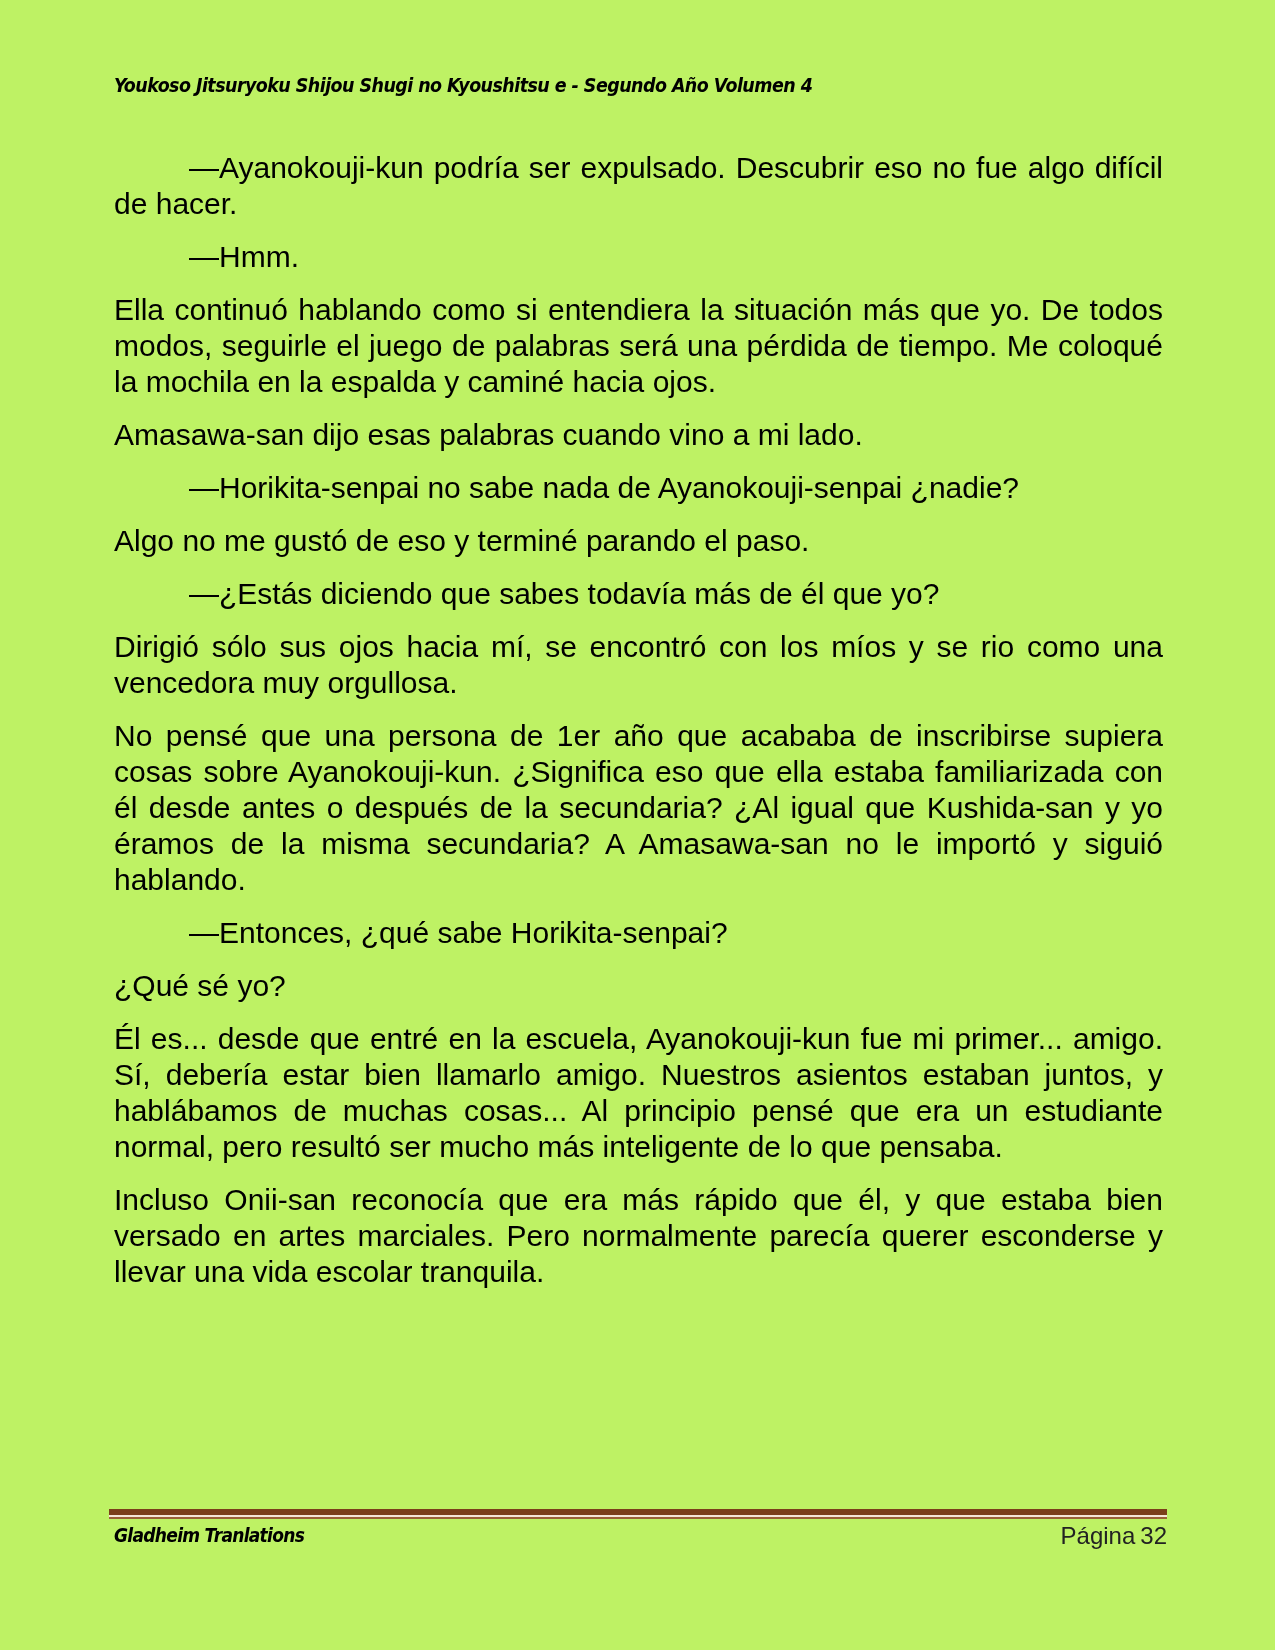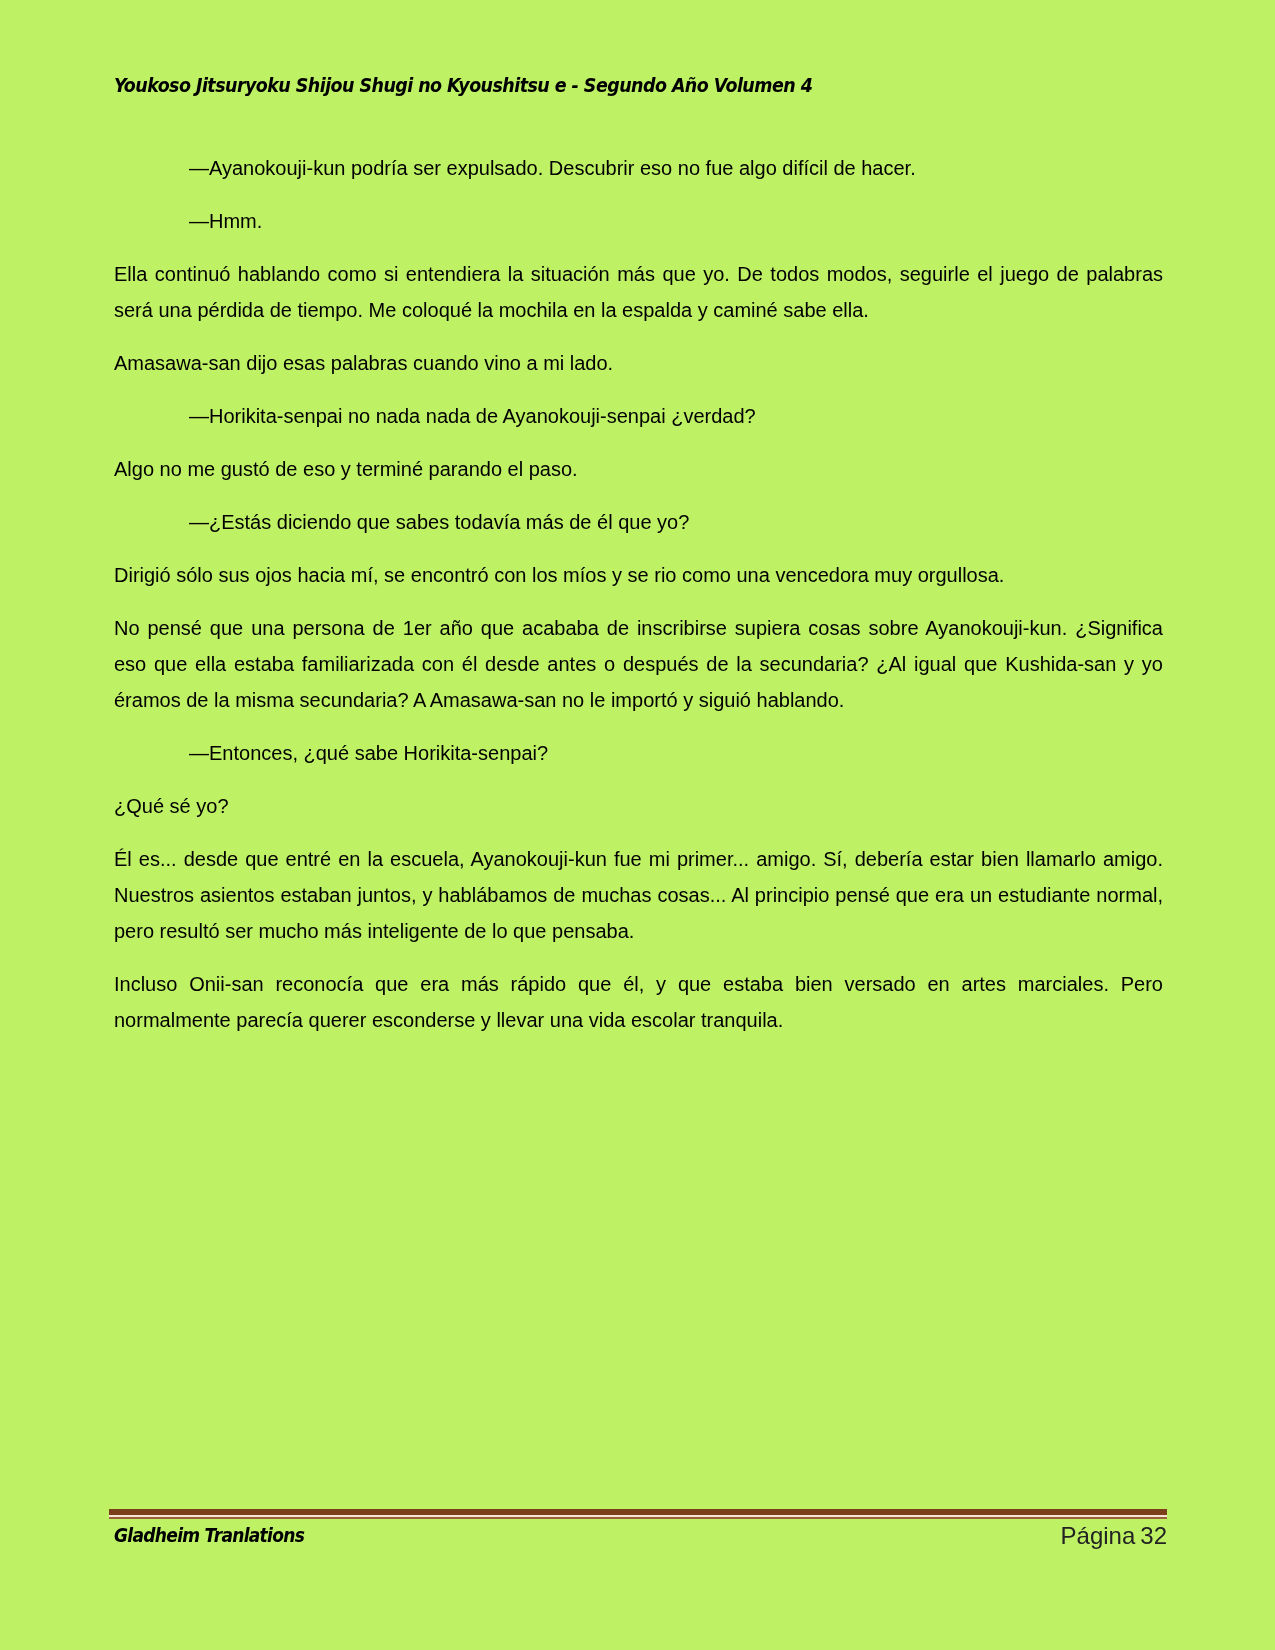--- a/index.html
+++ b/index.html
@@ -6,21 +6,21 @@
   body { width: 1275px; height: 1650px; position: relative; overflow: hidden; }
   .page { position: absolute; left: 0; top: 0; width: 1275px; height: 1650px; background: #bef264; }
   .header {
     position: absolute; left: 114px; top: 74px; width: 1050px;
     font-family: "DejaVu Sans", sans-serif; font-weight: bold; font-style: italic;
     font-size: 19px; color: #000; letter-spacing: -0.6px;
     transform: scaleX(0.92); transform-origin: left center;
   }
   .body-text {
     position: absolute; left: 114px; top: 150px; width: 1049px;
-    font-family: "Liberation Sans", sans-serif; font-size: 20px; line-height: 36px;
+    font-family: "Liberation Sans", sans-serif; font-size: 30px; line-height: 36px;
     color: #000;
   }
   .body-text p { margin: 0 0 17px 0; text-align: justify; }
   .body-text p.dialog { text-indent: 75px; }
   .footer-rule { position: absolute; left: 109px; top: 1509px; width: 1058px; height: 11px; }
   .footer-rule .thick { height: 6px; background: #7b3f1a; }
   .footer-rule .gap { height: 2px; background: #f6e6d6; }
   .footer-rule .thin { height: 2px; background: #9a6238; }
   .footer-left {
     position: absolute; left: 114px; top: 1524px;
@@ -36,23 +36,23 @@
 </style>
 </head>
 <body>
 
 <div class="page">
   <div class="header">Youkoso Jitsuryoku Shijou Shugi no Kyoushitsu e - Segundo Año Volumen 4</div>
 
   <div class="body-text">
     <p class="dialog">—Ayanokouji-kun podría ser expulsado. Descubrir eso no fue algo difícil de hacer.</p>
     <p class="dialog">—Hmm.</p>
-    <p>Ella continuó hablando como si entendiera la situación más que yo. De todos modos, seguirle el juego de palabras será una pérdida de tiempo. Me coloqué la mochila en la espalda y caminé sabe ella.</p>
+    <p>Ella continuó hablando como si entendiera la situación más que yo. De todos modos, seguirle el juego de palabras será una pérdida de tiempo. Me coloqué la mochila en la espalda y caminé hacia ojos.</p>
     <p>Amasawa-san dijo esas palabras cuando vino a mi lado.</p>
-    <p class="dialog">—Horikita-senpai no nada nada de Ayanokouji-senpai ¿verdad?</p>
+    <p class="dialog">—Horikita-senpai no sabe nada de Ayanokouji-senpai ¿nadie?</p>
     <p>Algo no me gustó de eso y terminé parando el paso.</p>
     <p class="dialog">—¿Estás diciendo que sabes todavía más de él que yo?</p>
     <p>Dirigió sólo sus ojos hacia mí, se encontró con los míos y se rio como una vencedora muy orgullosa.</p>
     <p>No pensé que una persona de 1er año que acababa de inscribirse supiera cosas sobre Ayanokouji-kun. ¿Significa eso que ella estaba familiarizada con él desde antes o después de la secundaria? ¿Al igual que Kushida-san y yo éramos de la misma secundaria? A Amasawa-san no le importó y siguió hablando.</p>
     <p class="dialog">—Entonces, ¿qué sabe Horikita-senpai?</p>
     <p>¿Qué sé yo?</p>
     <p>Él es... desde que entré en la escuela, Ayanokouji-kun fue mi primer... amigo. Sí, debería estar bien llamarlo amigo. Nuestros asientos estaban juntos, y hablábamos de muchas cosas... Al principio pensé que era un estudiante normal, pero resultó ser mucho más inteligente de lo que pensaba.</p>
     <p>Incluso Onii-san reconocía que era más rápido que él, y que estaba bien versado en artes marciales. Pero normalmente parecía querer esconderse y llevar una vida escolar tranquila.</p>
   </div>
 

